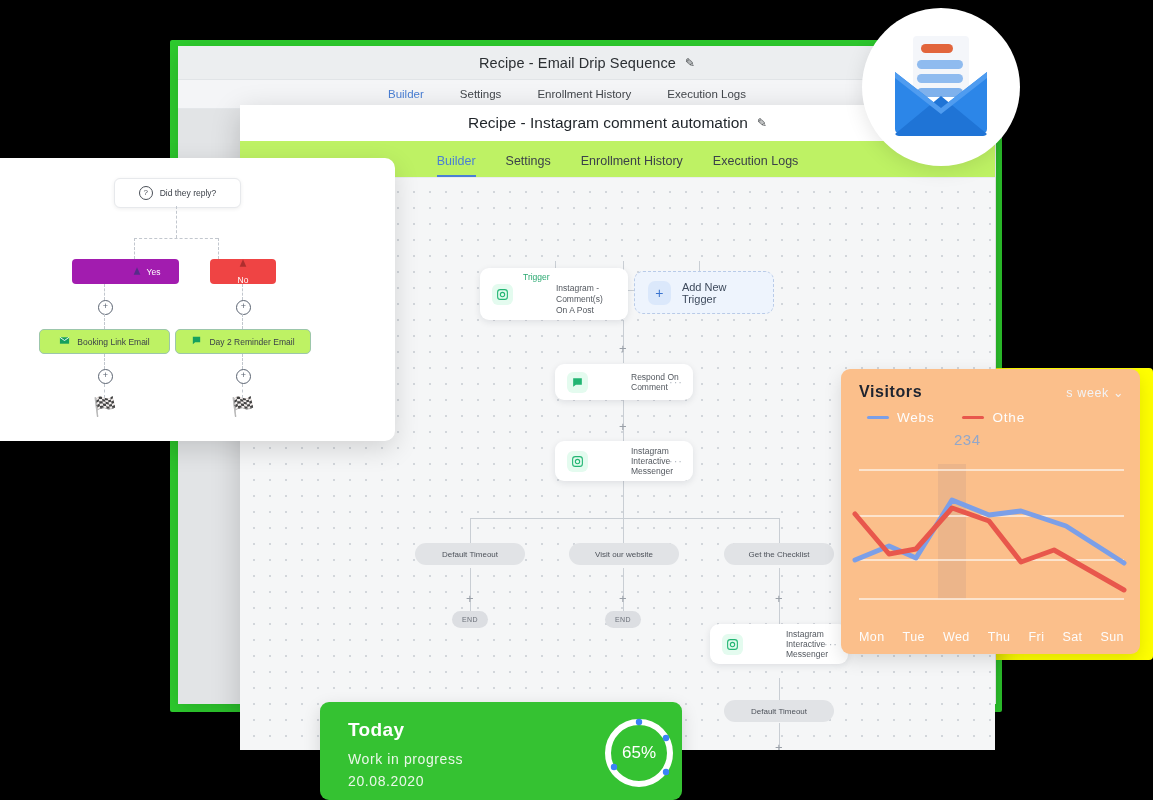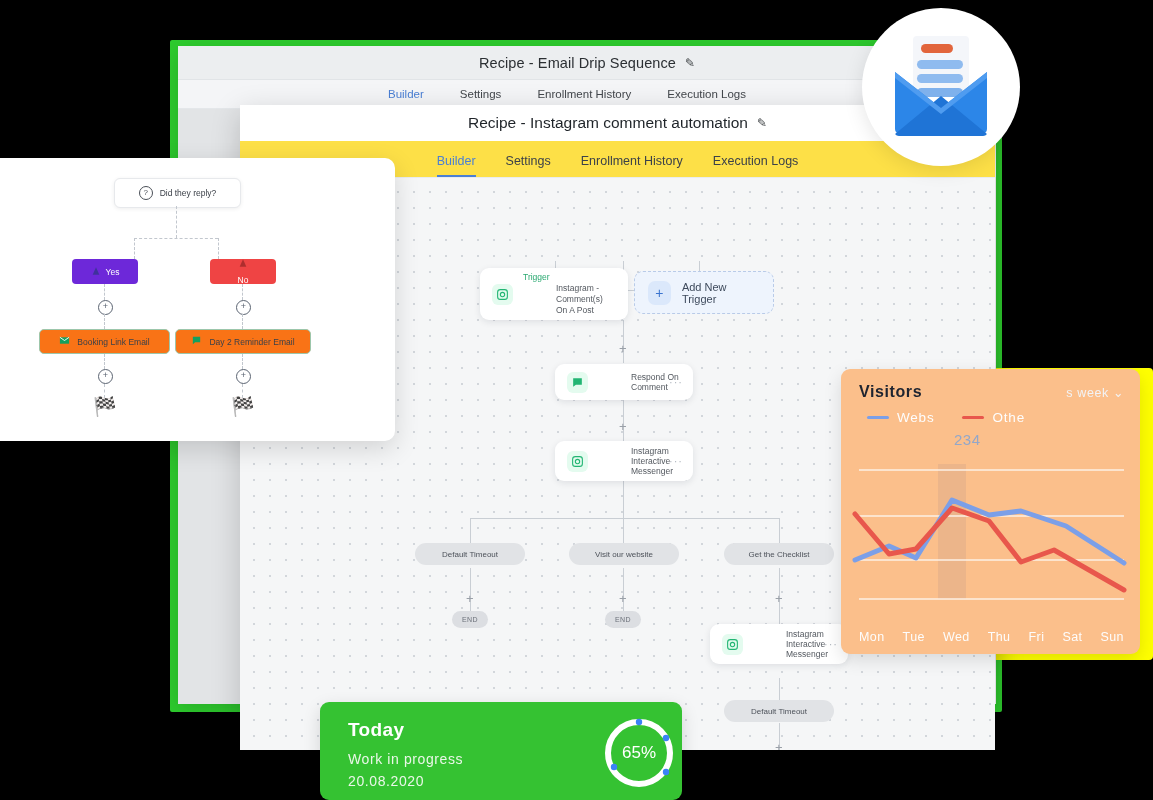--- a/index.html
+++ b/index.html
@@ -24,21 +24,21 @@
   .win-back .tabbar{height:28px;background:#f4f5f7;border-bottom:1px solid #e4e7ea;
      display:flex;align-items:center;gap:36px;padding-left:210px;}
   .win-back .tab{font-size:11.5px;color:#43474c;}
   .win-back .tab.active{color:#4a7fd4;}
   .win-back .body{display:flex;height:597px;}
   .win-back .sidebar{width:66px;background:#e2e4e6;}
   .win-back .canvas{flex:1;background:#f1f2f4;}
 
   
   .win-front{position:absolute;left:240px;top:105px;width:755px;height:645px;
-     background:#fde047;box-shadow:0 8px 28px rgba(0,0,0,.18);overflow:hidden;}
+     background:#bef264;box-shadow:0 8px 28px rgba(0,0,0,.18);overflow:hidden;}
   .win-front .titlebar{height:36px;background:#ffffff;display:flex;align-items:center;
      justify-content:center;}
   .win-front .title{font-size:15.5px;color:#1f2429;font-weight:500;}
   .win-front .tabbar{height:36px;display:flex;align-items:flex-end;
      justify-content:center;gap:30px;border-bottom:1px solid #e9ecef;}
   .win-front .tab{font-size:12.5px;color:#3b4149;padding-bottom:7px;
      border-bottom:2px solid transparent;}
   .win-front .tab.active{color:#4a7fd4;border-bottom-color:#4a7fd4;}
 
   
@@ -80,25 +80,25 @@
      background:#ffffff;border-radius:10px;box-shadow:0 8px 26px rgba(0,0,0,.14);}
   .q-node{position:absolute;left:144px;top:20px;width:125px;height:28px;background:#fff;
      border:1px solid #e7e9ec;border-radius:6px;box-shadow:0 1px 4px rgba(0,0,0,.07);
      display:flex;align-items:center;justify-content:center;gap:7px;}
   .q-node .qi{width:12px;height:12px;border-radius:50%;border:1.2px solid #4a4f57;
      font-size:8px;color:#4a4f57;display:flex;align-items:center;justify-content:center;
      line-height:1;}
   .q-node .ql{font-size:8.5px;color:#3c4149;}
   .ynbtn{position:absolute;width:66px;height:25px;border-radius:4px;display:flex;
      align-items:center;justify-content:center;gap:5px;color:#fff;font-size:8.5px;}
-  .ynbtn.yes{background:#6d28d9;left:102px;top:101px;}
+  .ynbtn.yes{background:#a21caf;left:102px;top:101px;padding-left:41px;}
   .ynbtn.no{background:#ef4444;left:240px;top:101px;flex-direction:column;}
   .ynbtn .fi{opacity:.55;}
   .mailnode{position:absolute;height:25px;border:1px solid #9cc6ab;border-radius:5px;
-     background:#f97316;display:flex;align-items:center;justify-content:center;gap:7px;
+     background:#bef264;display:flex;align-items:center;justify-content:center;gap:7px;
      font-size:8.5px;color:#3b4149;box-sizing:border-box;}
   .circplus{position:absolute;width:13px;height:13px;border-radius:50%;
      border:1.2px solid #5b6472;color:#5b6472;font-size:9px;line-height:10px;
      text-align:center;background:#fff;}
   .flagchk{position:absolute;font-size:19px;line-height:1;}
   .dashv{position:absolute;border-left:1.3px dashed #c2c7ce;}
   .dashh{position:absolute;border-top:1.3px dashed #c2c7ce;}
 
   
   .mailbadge{position:absolute;left:862px;top:4px;width:158px;height:178px;}

